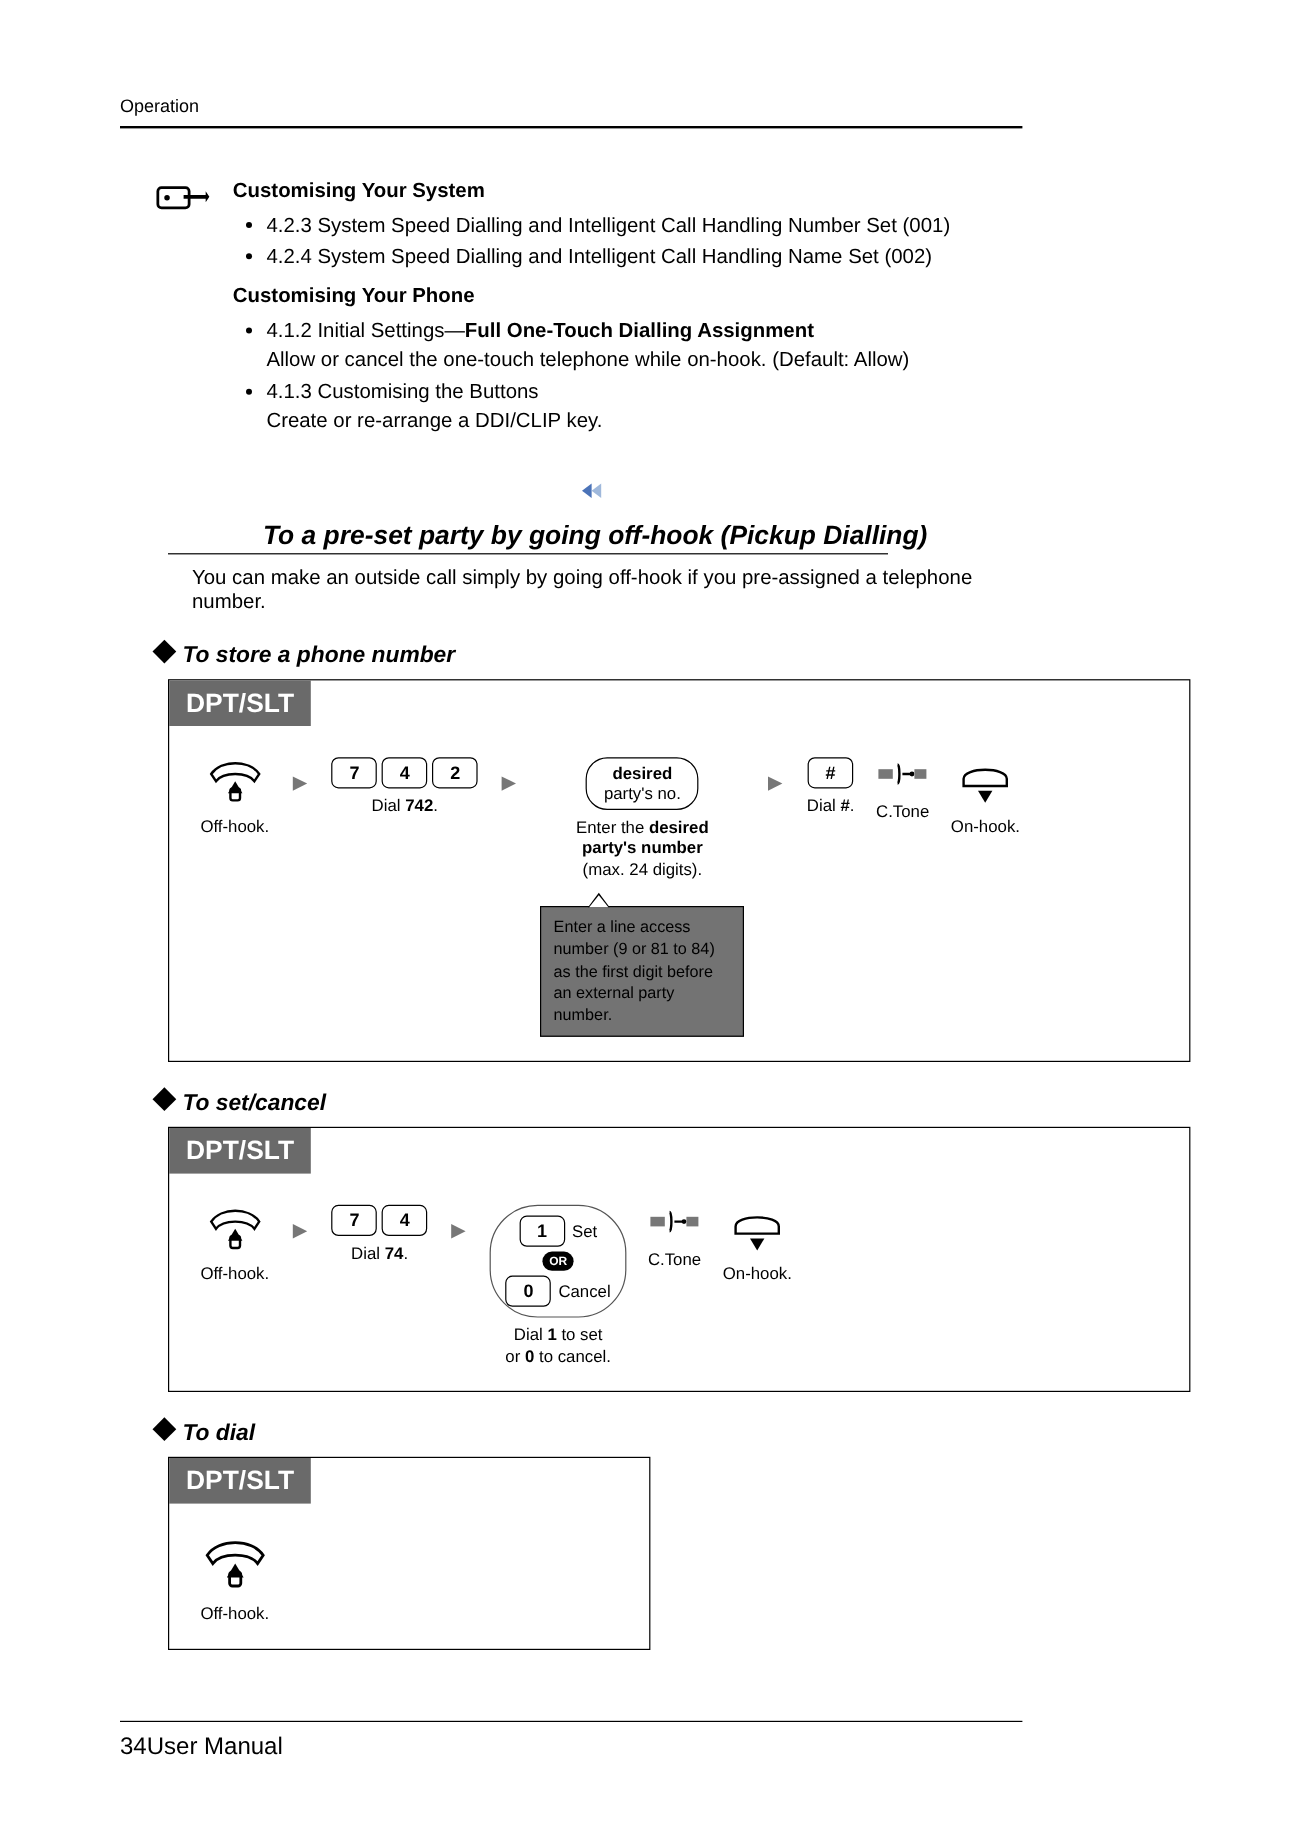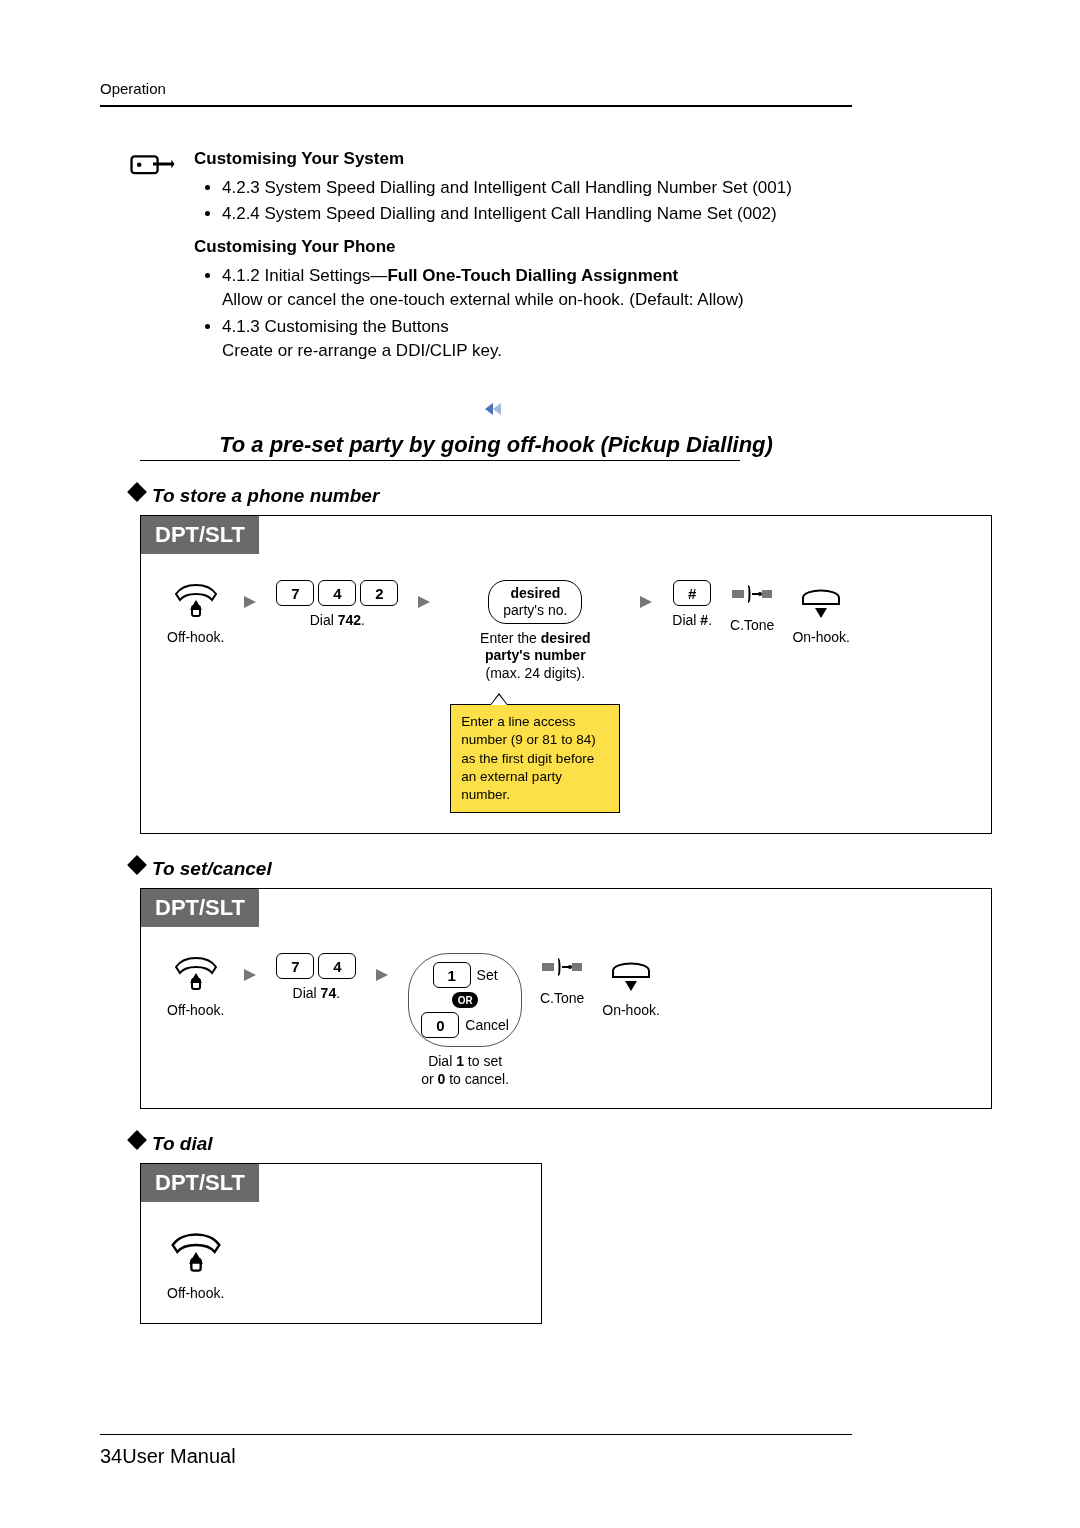--- a/index.html
+++ b/index.html
@@ -144,21 +144,21 @@
     background:#fff;
   }
 
   .callout-box {
     border: 1px solid #000;
     padding: 8px 10px;
     font-size: 13.5px;
     line-height: 1.35;
     margin-top: 16px;
     position: relative;
-    background:#fde047;
+    background:#737373;
   }
   .callout-pointer {
     position: absolute;
     left: 40px;
     top: -10px;
     width: 0; height: 0;
     border-left: 8px solid transparent;
     border-right: 8px solid transparent;
     border-bottom: 10px solid #fff;
   }
@@ -225,40 +225,41 @@
     <div class="note-body">
       <div class="note-title">Customising Your System</div>
       <ul class="bullets">
         <li>4.2.3   System Speed Dialling and Intelligent Call Handling Number Set (001)</li>
         <li>4.2.4   System Speed Dialling and Intelligent Call Handling Name Set (002)</li>
       </ul>
       <div class="note-title" style="margin-top:8px;">Customising Your Phone</div>
       <ul class="bullets">
         <li>
           <span>4.1.2   Initial Settings—</span><b>Full One-Touch Dialling Assignment</b>
-          <span class="sub-desc">Allow or cancel the one-touch external while on-hook. (Default: Allow)</span>
+          <span class="sub-desc">Allow or cancel the one-touch telephone while on-hook. (Default: Allow)</span>
         </li>
         <li>
           <span>4.1.3   Customising the Buttons</span>
           <span class="sub-desc">Create or re-arrange a DDI/CLIP key.</span>
         </li>
       </ul>
     </div>
   </div>
 
   <div class="section-title">
     <span>
       <svg width="22" height="18" viewBox="0 0 22 18">
         <polygon points="0,9 8,3 8,15" fill="#4b73b8"></polygon>
         <polygon points="8,9 16,3 16,15" fill="#9fb8db"></polygon>
       </svg>
     </span>
     <span class="label">To a pre-set party by going off-hook (Pickup Dialling)</span>
   </div>
   <div class="section-title-underline"></div>
+  <div class="section-desc">You can make an outside call simply by going off-hook if you pre-assigned a telephone number.</div>
 
   <div class="sub-head">
     <span class="diamond-bullet"></span>
     <span>To store a phone number</span>
   </div>
 
   <div class="proc wide">
     <div class="proc-tab">DPT/SLT</div>
     <div class="proc-body">
 

